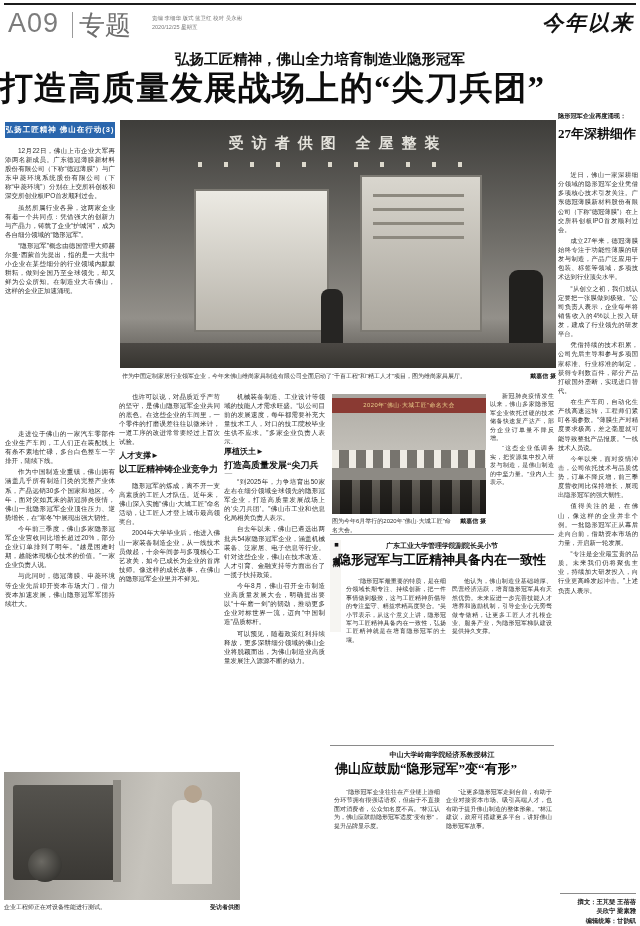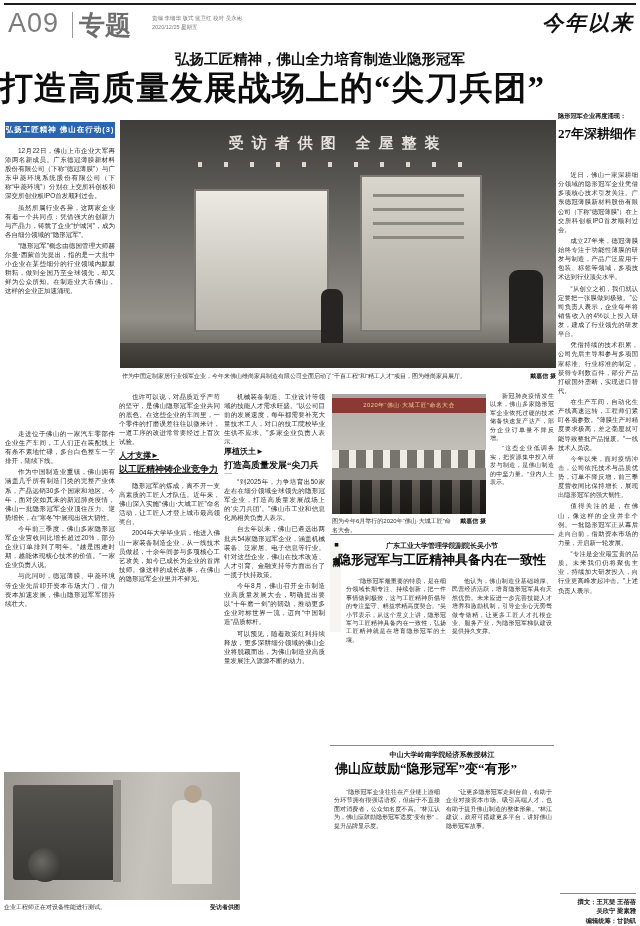--- a/index.html
+++ b/index.html
@@ -3,38 +3,38 @@
 <meta charset="utf-8">
 <style>
   html,body{margin:0;padding:0;}
   body{background:#e9e8e5;font-family:"Liberation Sans",sans-serif;}
   .page{position:relative;width:640px;height:926px;background:#ffffff;overflow:hidden;color:#2b2b2b;}
   .abs{position:absolute;}
   .toprule{left:4px;top:3px;width:632px;height:2px;background:#1c1c1c;}
   
   .pageno{left:8px;top:8px;font-size:27px;color:#7c7c7c;letter-spacing:1px;font-weight:400;}
   .hbar{left:72px;top:12px;width:1px;height:26px;background:#9a9a9a;}
-  .sectionname{left:79px;top:8px;font-size:26px;color:#6e6e6e;font-weight:700;}
+  .sectionname{left:79px;top:8px;font-size:26px;color:#6e6e6e;font-weight:400;}
   .hcredits{left:152px;top:14px;font-size:5.5px;color:#7a7a7a;line-height:1.7;}
   .masthead{right:6px;top:9px;font-size:21px;font-weight:bold;font-style:italic;font-family:"Liberation Serif",serif;color:#111;letter-spacing:2px;}
   
   .kickerline{left:0;top:50px;width:640px;text-align:center;font-size:14.5px;font-weight:bold;color:#111;font-family:"Liberation Serif",serif;}
   .maintitle{left:0;top:66px;width:640px;text-align:left;font-size:33px;font-weight:900;color:#0d0d0d;font-family:"Liberation Serif",serif;letter-spacing:1px;}
   
   .coltext{font-size:6.5px;line-height:1.4;text-align:justify;color:#2e2e2e;overflow:hidden;}
   .coltext p{margin:0 0 2px 0;text-indent:2em;}
   .banner{left:5px;top:122px;width:110px;height:16px;background:#2a66ad;color:#fff;font-size:7.5px;font-weight:bold;text-align:center;line-height:16px;letter-spacing:1px;}
   .c1t1{left:5px;top:146px;width:110px;height:248px;}
   .subhd{overflow:hidden;}
   .subhd .kick{font-size:8px;font-weight:bold;color:#1a1a1a;margin-bottom:2px;}
   .subhd .sh{font-size:9.5px;font-weight:bold;color:#0f0f0f;font-family:"Liberation Serif",serif;}
   .c1hd{left:5px;top:397px;width:110px;height:28px;}
   .c1t2{left:5px;top:429px;width:110px;height:338px;}
   .c2t1{left:119px;top:392px;width:101px;height:56px;}
-  .c2hd{left:119px;top:450px;width:101px;height:28px;text-decoration:underline;}
+  .c2hd{left:119px;top:450px;width:101px;height:28px;}
   .c2hd .sh{font-size:9px;}
   .c2t2{left:119px;top:481px;width:101px;height:286px;}
   .c3t1{left:224px;top:392px;width:101px;height:52px;}
   .c3hd{left:224px;top:446px;width:101px;height:28px;}
   .c3hd .sh{font-size:9px;}
   .c3t2{left:224px;top:477px;width:101px;height:445px;}
   .c4n{left:490px;top:392px;width:64px;height:140px;font-size:6px;}
   
   .mphoto{left:120px;top:120px;width:436px;height:248px;background:linear-gradient(180deg,#3e3d3a 0%,#6d6b66 45%,#93908a 80%,#55524d 100%);overflow:hidden;}
   .mp-overlay{position:absolute;left:0;top:14px;width:100%;text-align:center;color:#f3f1ea;font-size:15px;font-weight:bold;letter-spacing:8px;opacity:.92;font-family:"Liberation Serif",serif;}

